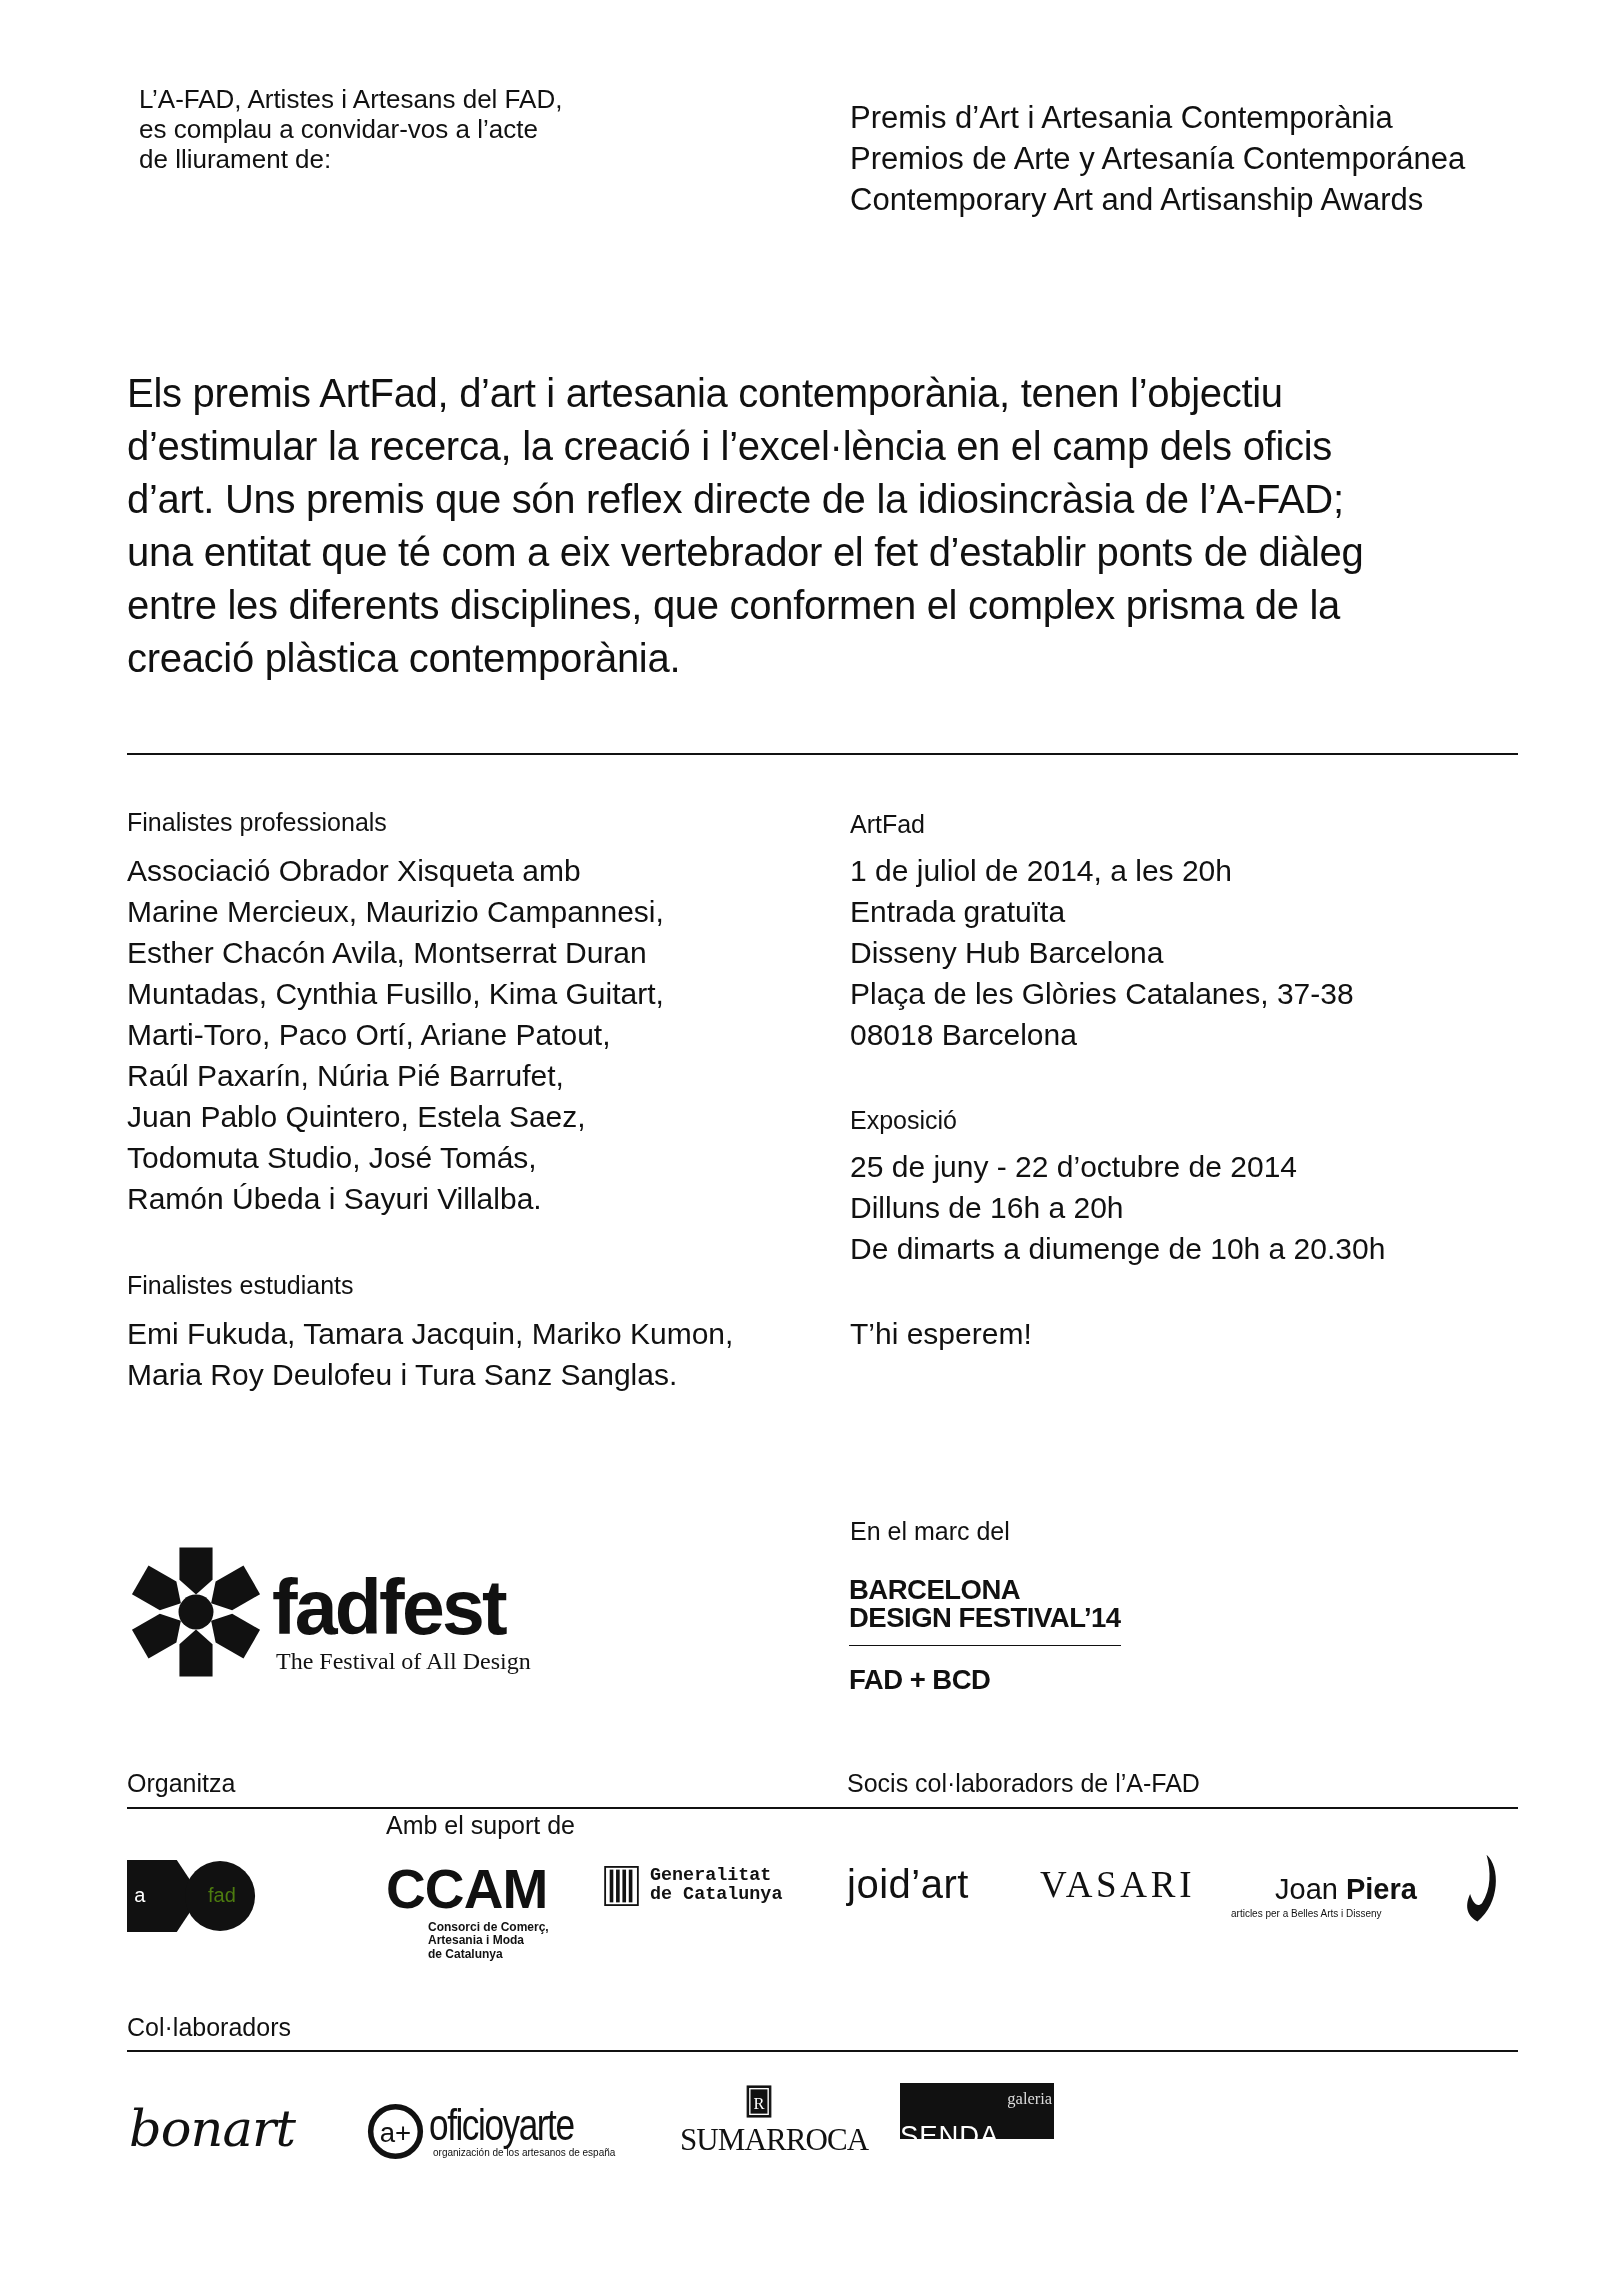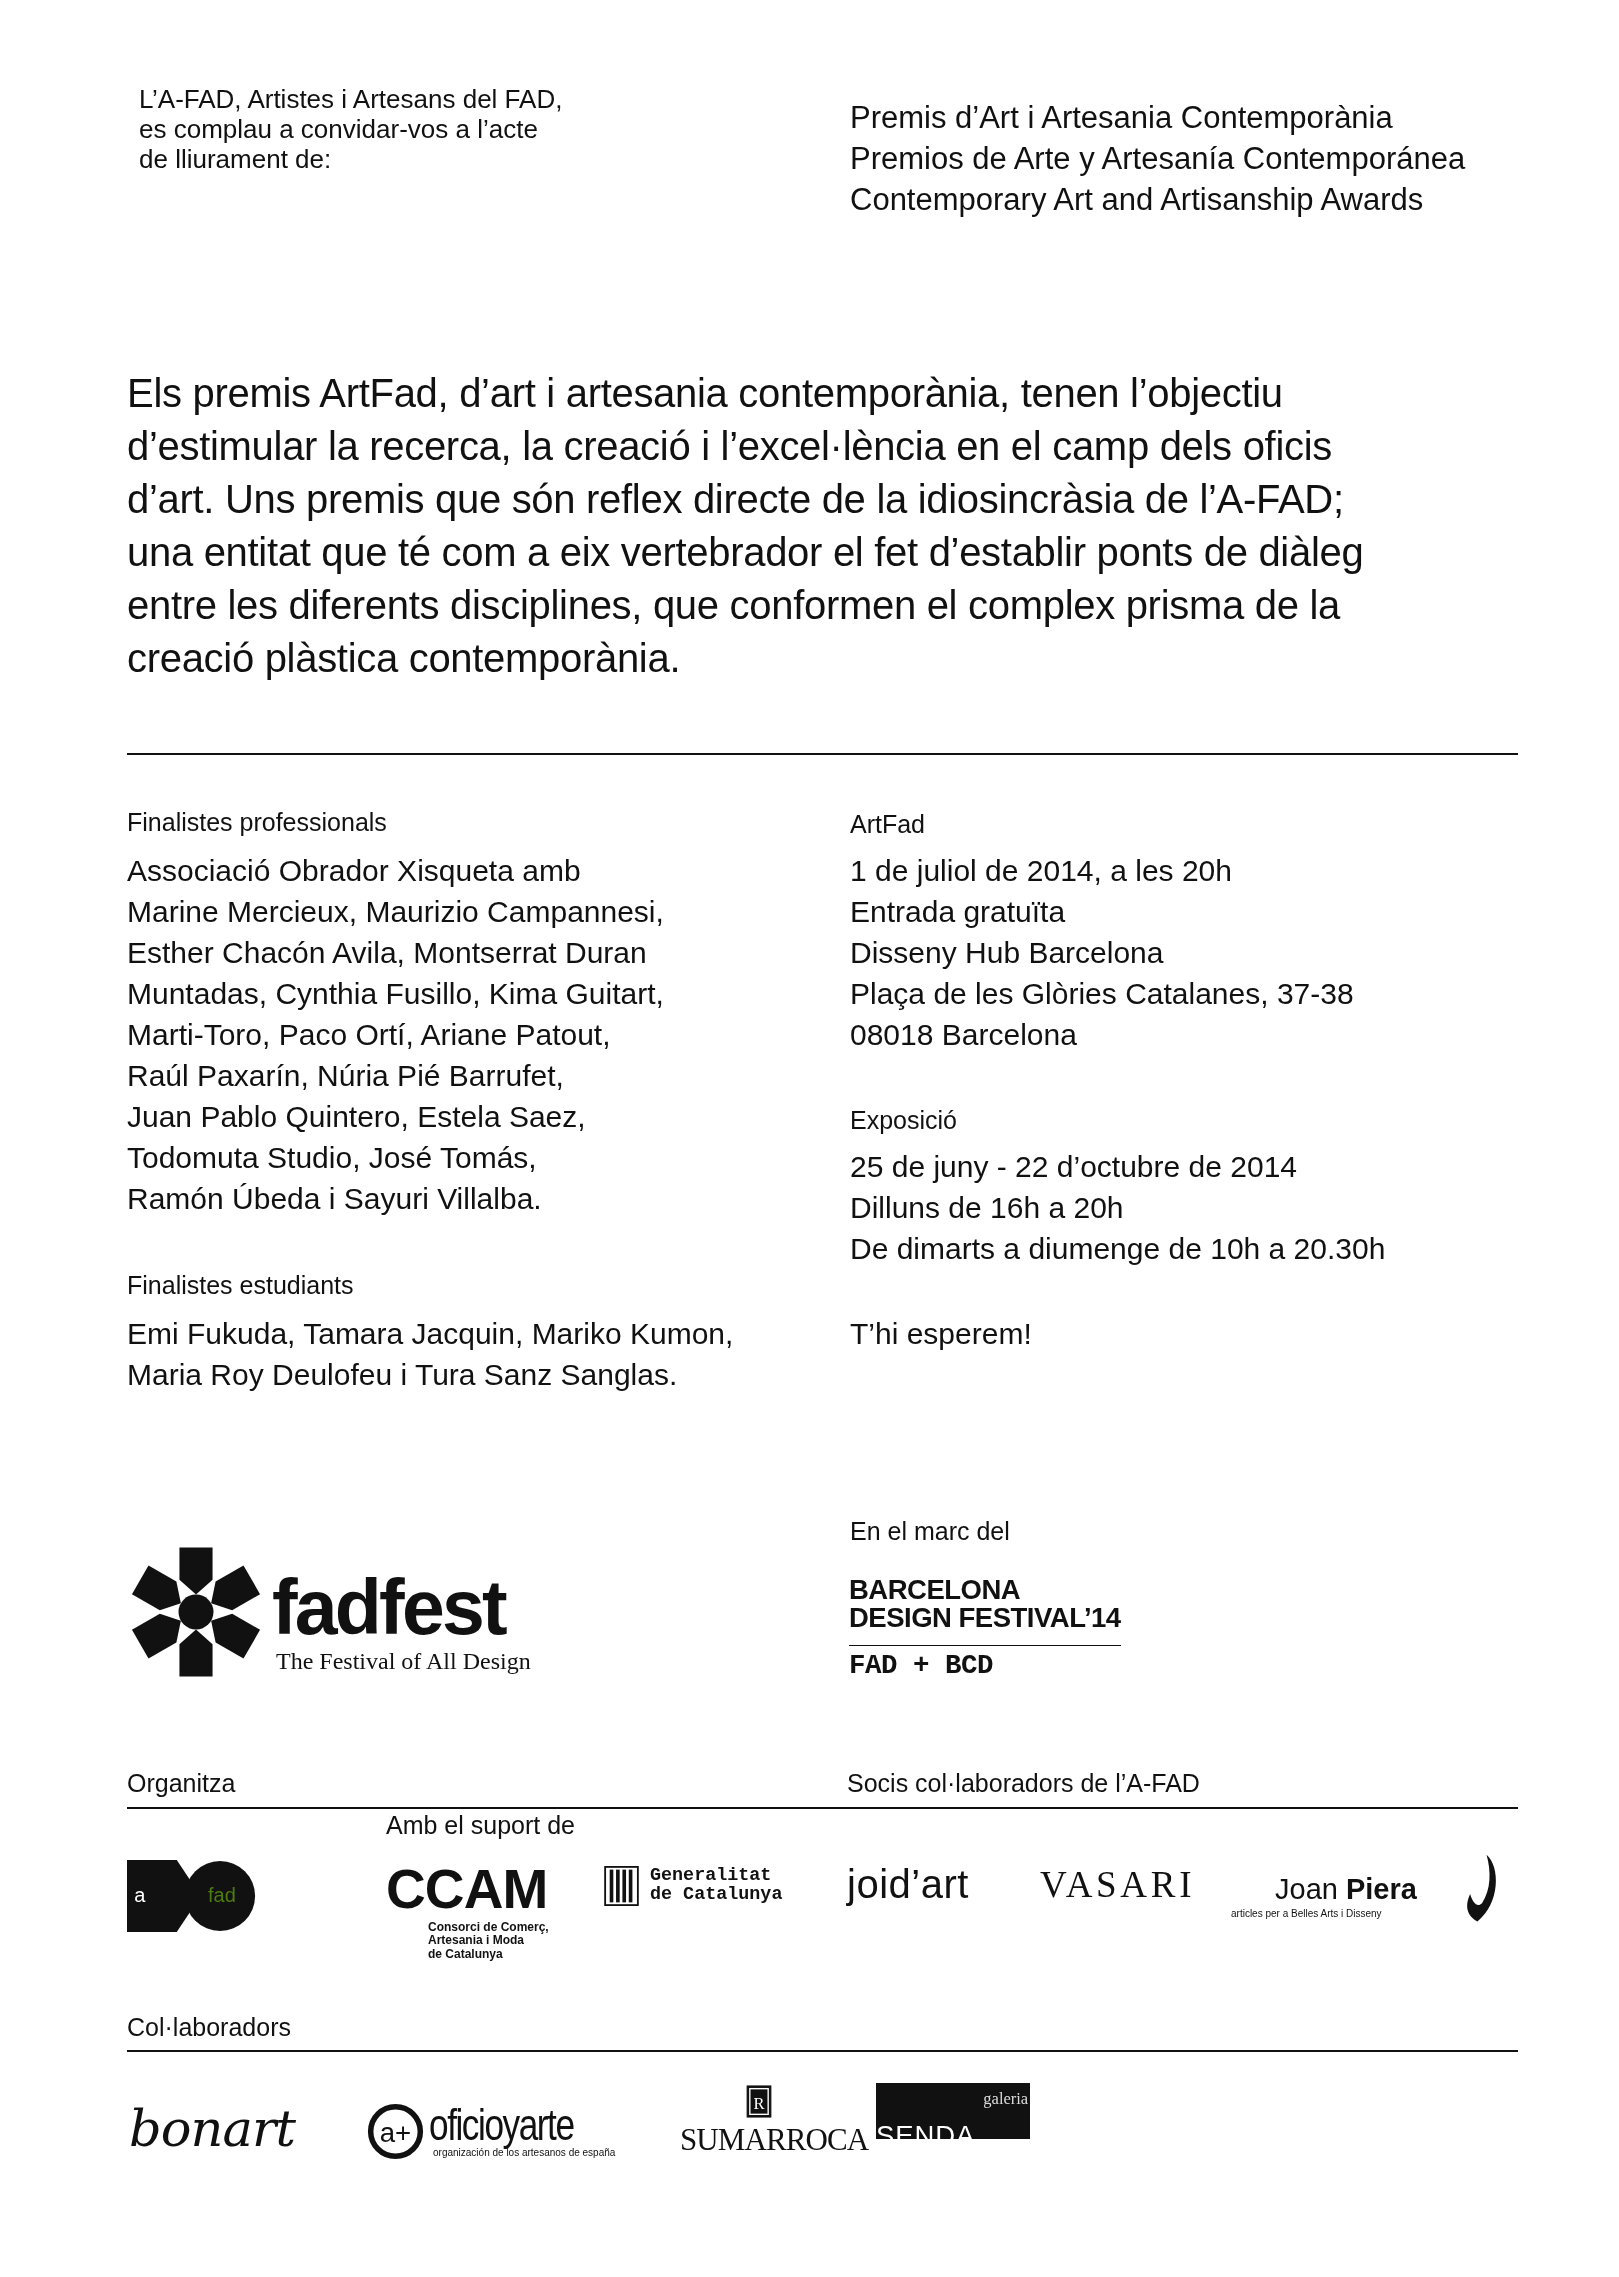--- a/index.html
+++ b/index.html
@@ -110,21 +110,21 @@
     </g>
   </svg>
   <div class="abs fadfest-word" style="left:145px; top:26px;">fadfest</div>
   <div class="abs fadfest-tag" style="left:149px; top:105px;">The Festival of All Design</div>
 </div>
 
 <div class="abs label" style="left:850px; top:1517px;">En el marc del</div>
 <div class="abs" style="left:849px; top:1576px;">
   <span class="line bdf">BARCELONA</span>
   <span class="line bdf" style="border-bottom:1.8px solid #111; padding-bottom:14px;">DESIGN FESTIVAL’14</span>
-  <span class="line bdf" style="margin-top:6px;font-family:Liberation Mono, monospace;">FAD + BCD</span>
+  <span class="line bdf" style="margin-top:20px;">FAD + BCD</span>
 </div>
 
 <div class="abs label" style="left:127px; top:1769px;">Organitza</div>
 <div class="abs label" style="left:386px; top:1811px;">Amb el suport de</div>
 <div class="abs label" style="left:847px; top:1769px;">Socis col·laboradors de l’A-FAD</div>
 <div class="rule" style="left:127px; top:1807px; width:1391px;"></div>
 
 <div class="abs" style="left:127px; top:1860px; width:129px; height:72px;">
   <svg width="129" height="72" viewBox="0 0 140 78" style="position:absolute; left:0; top:0;">
     <polygon points="0,0 54,0 80,39 54,78 0,78" fill="#111"></polygon>
@@ -188,17 +188,17 @@
 
 <div class="abs" style="left:680px; top:2085px; width:165px; height:83px;">
   <svg width="26" height="33" viewBox="0 0 28 36" style="position:absolute; left:66px; top:0;">
     <rect x="1" y="1" width="26" height="34" fill="#111" stroke="#111"></rect>
     <rect x="4" y="4" width="20" height="28" fill="none" stroke="#fff" stroke-width="1.5"></rect>
     <text x="14" y="26" text-anchor="middle" font-family="Liberation Serif, serif" font-size="18" fill="#fff">R</text>
   </svg>
   <div class="abs sumarroca" style="left:0; top:39px;">SUMARROCA</div>
 </div>
 
-<div class="abs senda-box" style="left:876px; top:2083px; width:154px; height:56px;">
+<div class="abs senda-box" style="left:900px; top:2083px; width:154px; height:56px;">
   <div class="abs senda-galeria" style="right:1.8px; top:5.5px;">galeria</div>
   <div class="abs senda-word" style="left:0; top:37px;">SENDA</div>
 </div>
 
 
 </body></html>

